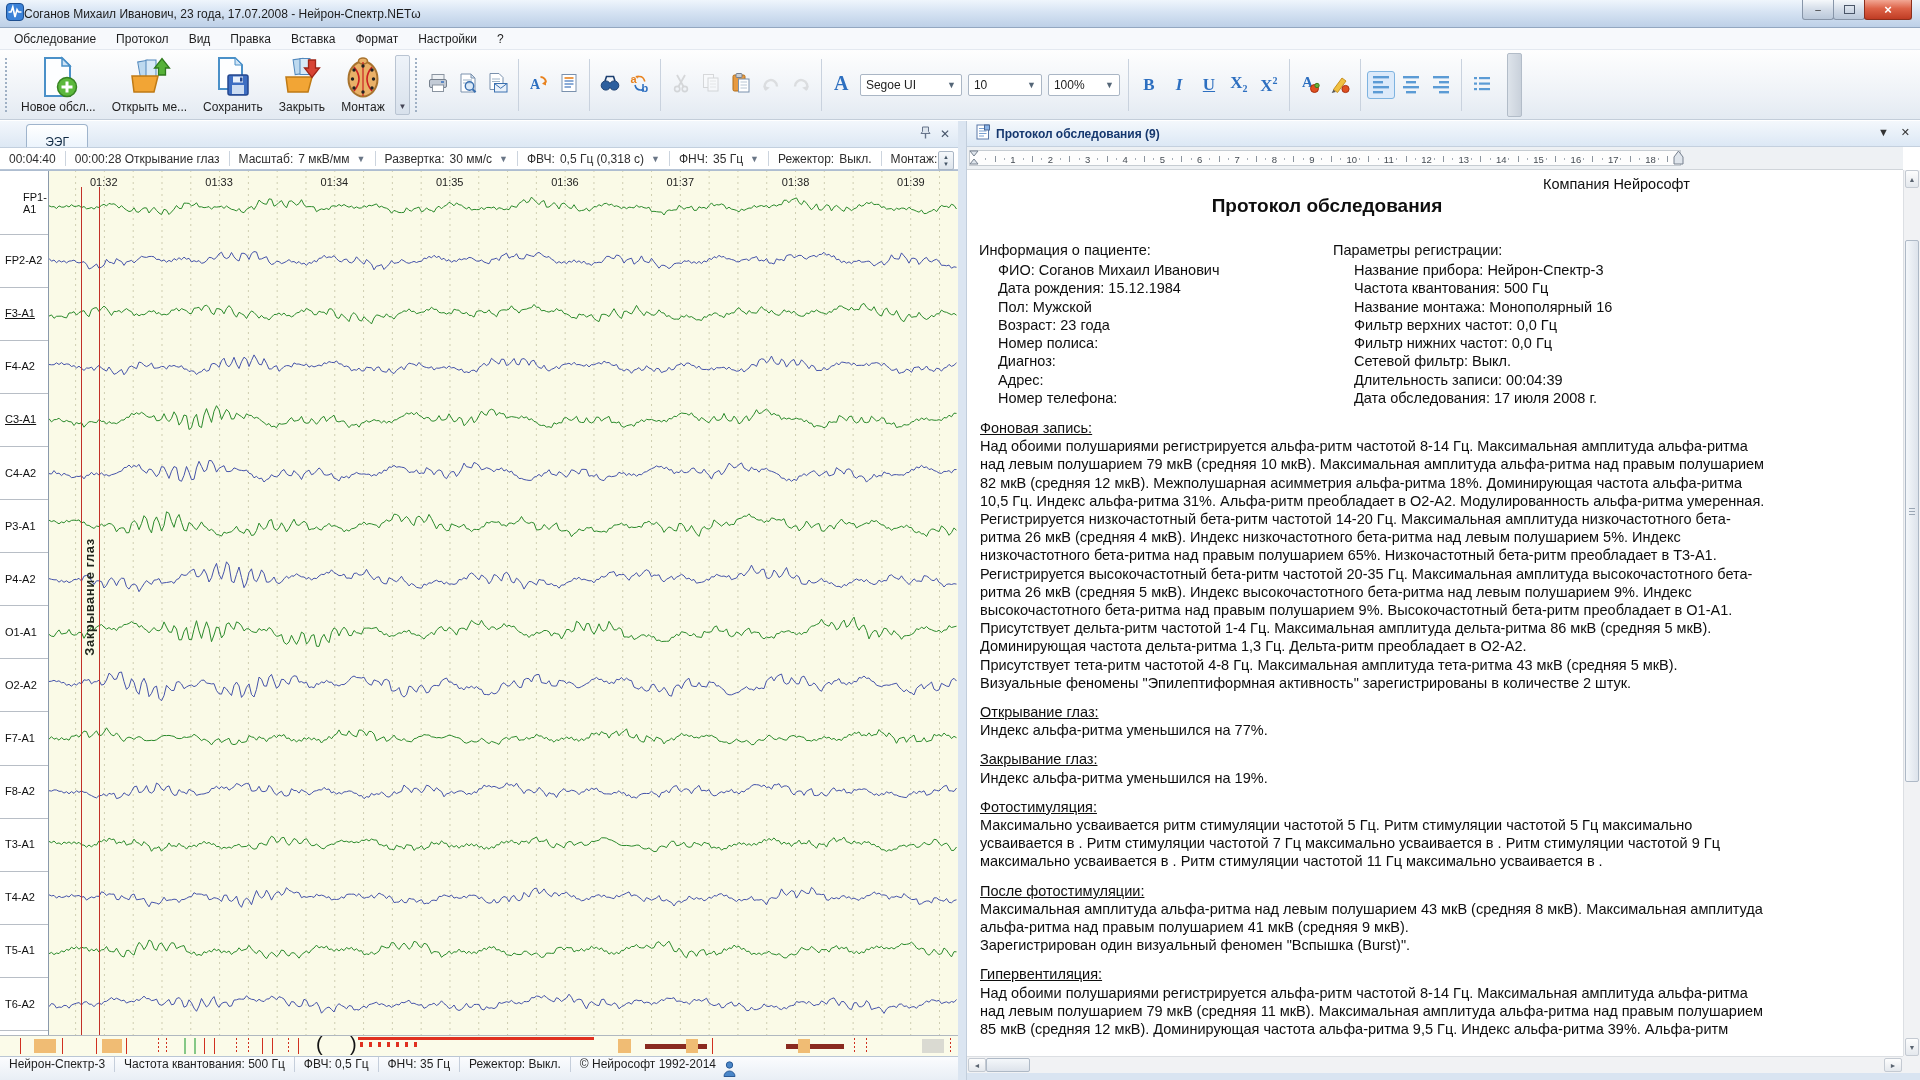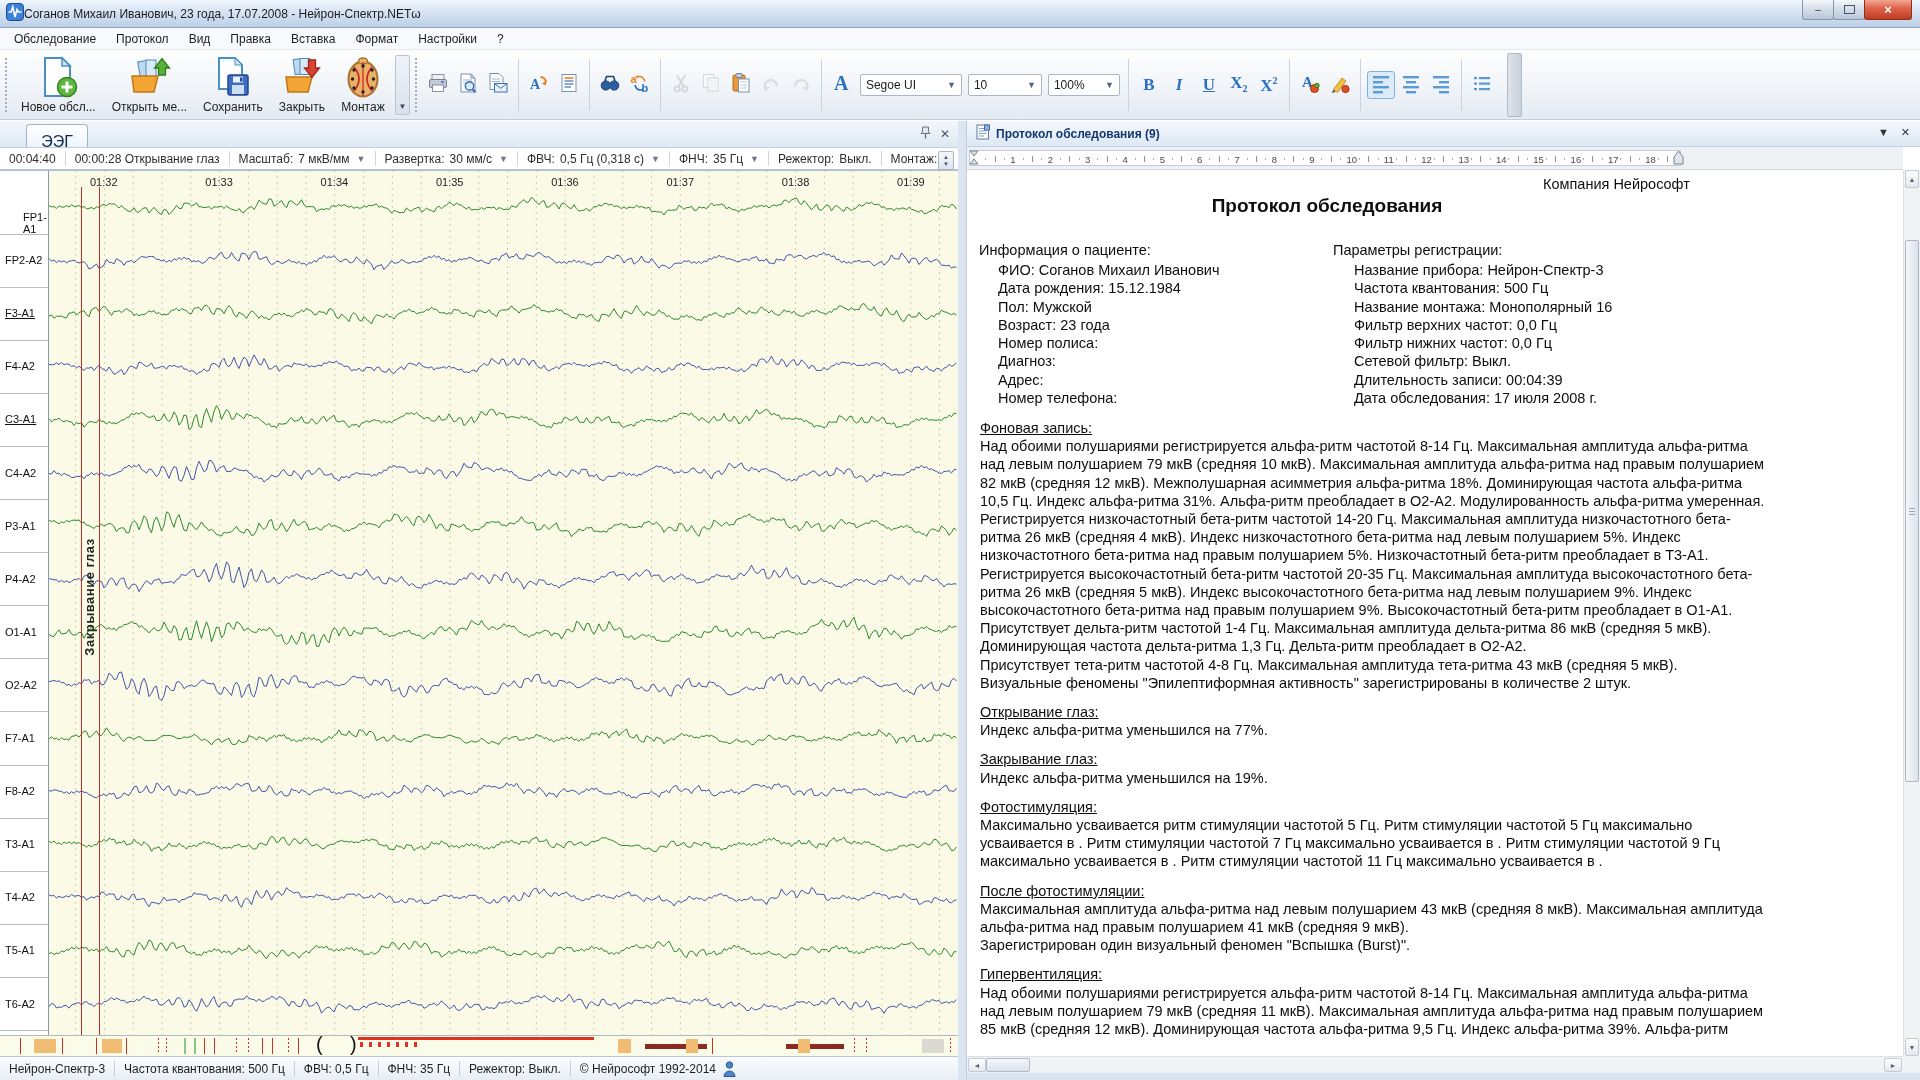--- a/index.html
+++ b/index.html
@@ -51,21 +51,21 @@
     border:1px solid #b2bcc8;border-radius:2px;margin-left:10px;flex:none}
   
   .eeg-panel{position:absolute;left:0;top:121px;width:958px;bottom:0;background:#e9eff8;overflow:hidden}
   .splitter{position:absolute;left:958px;top:121px;width:8px;bottom:0;background:#dbe5f1}
   .doc-panel{position:absolute;left:966px;top:121px;right:0;bottom:0;background:#fff;overflow:hidden;
     border-left:1px solid #c2cedc;box-sizing:border-box}
   
   .eeg-head{position:absolute;top:0;left:0;right:0;height:26px;background:linear-gradient(#f3f7fc,#dde8f4)}
   .eeg-tab{position:absolute;left:26px;top:3px;width:62px;height:35px;
     background:linear-gradient(#ffffff,#e2eefb);border:1px solid #9fb4cc;border-bottom:none;
-    border-radius:4px 4px 0 0;display:flex;align-items:center;justify-content:center;font-size:16px;color:#102a44;box-sizing:border-box}
+    border-radius:4px 4px 0 0;display:flex;align-items:center;justify-content:center;font-size:12px;color:#102a44;box-sizing:border-box}
   .panel-icons{position:absolute;right:8px;top:5px;display:flex;gap:9px;align-items:center;color:#49576b;font-size:12px;line-height:1}
   .infobar{position:absolute;top:26px;left:0;right:0;height:23px;background:#fff;
     border-top:1px solid #c2cfde;border-bottom:1px solid #b7c5d6;display:flex;align-items:center;
     font-size:12px;color:#2e2e2e;padding-left:9px;box-sizing:border-box;white-space:nowrap}
   .ib-sep{width:1px;height:15px;background:#ccd4de;margin:0 9px;flex:none}
   .ib-val{margin-left:5px}
   .ib-dd{color:#6a7686;font-size:9px;margin-left:7px}
   .ib-spin{position:absolute;right:4px;top:3px;width:14px;height:17px;border:1px solid #aab6c5;border-radius:2px;
     background:linear-gradient(#f5f8fb,#dde4ec);display:flex;flex-direction:column;align-items:center;justify-content:center;
     font-size:6px;color:#456;line-height:1.1}
@@ -87,21 +87,21 @@
   .mk-red-line{top:2px;bottom:2px;width:1px;background:#d03020}
   .mk-red-dash{top:2px;bottom:2px;width:1px;background:repeating-linear-gradient(#d03020 0 2px,transparent 2px 4px)}
   .mk-orange-block{top:3px;bottom:3px;background:#f0bc74}
   .mk-green-line{top:2px;bottom:2px;width:2px;background:#86c886}
   .mk-maroon-bar{top:8px;height:5px;background:#8a2a20}
   .mk-gray-block{top:3px;bottom:3px;background:#dadad2}
   .ov-bracket{position:absolute;top:-3px;font-size:20px;color:#141414}
   .ov-redbar{position:absolute;top:1px;height:3px;background:#e03020}
   .ov-dashrow{position:absolute;top:6px;height:5px;background:repeating-linear-gradient(90deg,#e03020 0 3px,transparent 3px 9px)}
   .eeg-status{position:absolute;left:0;top:935px;width:976px;height:24px;
-    background:linear-gradient(#fbfcfe,#e8eef5);border-top:1px solid #bac6d4;display:flex;align-items:center;
+    background:linear-gradient(#fbfcfe,#e8eef5);border-top:1px solid #bac6d4;display:flex;
     font-size:12px;color:#1e1e1e;padding-left:9px;box-sizing:border-box;white-space:nowrap}
   .sb-sep{width:1px;height:15px;background:#c5cedb;margin:0 9px;flex:none}
   .person{margin-left:7px;display:flex;align-items:center}
   
   .doc-head{position:absolute;top:0;left:0;right:0;height:26px;
     background:linear-gradient(#f4f8fc,#dce8f5);border-bottom:1px solid #c4d0de;
     display:flex;align-items:center;padding-left:9px;box-sizing:border-box}
   .doc-head-title{font-size:12px;font-weight:bold;color:#15376e;margin-left:6px}
   .doc-controls{position:absolute;right:10px;top:6px;display:flex;gap:12px;color:#333;font-size:11px;line-height:1}
   .ruler{position:absolute;top:26px;left:0;right:17px;height:23px;background:#eef1f4;border-bottom:1px solid #d0d5da;box-sizing:border-box}
@@ -501,21 +501,21 @@
         </span>
       </span>
     <div class="ib-spin">
         <span>▲</span>
         <span>▼</span>
       </div>
   </div>
   <div class="plot" id="plot">
     <div class="wave-area" id="wavearea"></div>
     <div class="ch-col" id="chcol">
-        <span class="ch-label" style="top: 52px; padding-left: 18px;">FP1-A1</span>
+        <span class="ch-label" style="top: 32px; padding-left: 18px;">FP1-A1</span>
         <div class="ch-sep" style="top: 62.5px;"></div>
         <span class="ch-label" style="top: 89.1px;">FP2-A2</span>
         <div class="ch-sep" style="top: 115.6px;"></div>
         <span class="ch-label" style="top: 142.2px; text-decoration: underline;">F3-A1</span>
         <div class="ch-sep" style="top: 168.7px;"></div>
         <span class="ch-label" style="top: 195.3px;">F4-A2</span>
         <div class="ch-sep" style="top: 221.8px;"></div>
         <span class="ch-label" style="top: 248.4px; text-decoration: underline;">C3-A1</span>
         <div class="ch-sep" style="top: 274.9px;"></div>
         <span class="ch-label" style="top: 301.5px;">C4-A2</span>
@@ -758,21 +758,21 @@
       </div>
     <div class="sections" id="sections">
         <div class="section">
           <div class="sec-head">Фоновая запись:</div>
           <div class="sec-line">Над обоими полушариями регистрируется альфа-ритм частотой 8-14 Гц. Максимальная амплитуда альфа-ритма</div>
           <div class="sec-line">над левым полушарием 79 мкВ (средняя 10 мкВ). Максимальная амплитуда альфа-ритма над правым полушарием</div>
           <div class="sec-line">82 мкВ (средняя 12 мкВ). Межполушарная асимметрия альфа-ритма 18%. Доминирующая частота альфа-ритма</div>
           <div class="sec-line">10,5 Гц. Индекс альфа-ритма 31%. Альфа-ритм преобладает в O2-A2. Модулированность альфа-ритма умеренная.</div>
           <div class="sec-line">Регистрируется низкочастотный бета-ритм частотой 14-20 Гц. Максимальная амплитуда низкочастотного бета-</div>
           <div class="sec-line">ритма 26 мкВ (средняя 4 мкВ). Индекс низкочастотного бета-ритма над левым полушарием 5%. Индекс</div>
-          <div class="sec-line">низкочастотного бета-ритма над правым полушарием 5%. Низкочастотный бета-ритм преобладает в T3-A1.</div>
+          <div class="sec-line">низкочастотного бета-ритма над правым полушарием 65%. Низкочастотный бета-ритм преобладает в T3-A1.</div>
           <div class="sec-line">Регистрируется высокочастотный бета-ритм частотой 20-35 Гц. Максимальная амплитуда высокочастотного бета-</div>
           <div class="sec-line">ритма 26 мкВ (средняя 5 мкВ). Индекс высокочастотного бета-ритма над левым полушарием 9%. Индекс</div>
           <div class="sec-line">высокочастотного бета-ритма над правым полушарием 9%. Высокочастотный бета-ритм преобладает в O1-A1.</div>
           <div class="sec-line">Присутствует дельта-ритм частотой 1-4 Гц. Максимальная амплитуда дельта-ритма 86 мкВ (средняя 5 мкВ).</div>
           <div class="sec-line">Доминирующая частота дельта-ритма 1,3 Гц. Дельта-ритм преобладает в O2-A2.</div>
           <div class="sec-line">Присутствует тета-ритм частотой 4-8 Гц. Максимальная амплитуда тета-ритма 43 мкВ (средняя 5 мкВ).</div>
           <div class="sec-line">Визуальные феномены "Эпилептиформная активность" зарегистрированы в количестве 2 штук.</div>
         </div>
         <div class="section">
           <div class="sec-head">Открывание глаз:</div>

